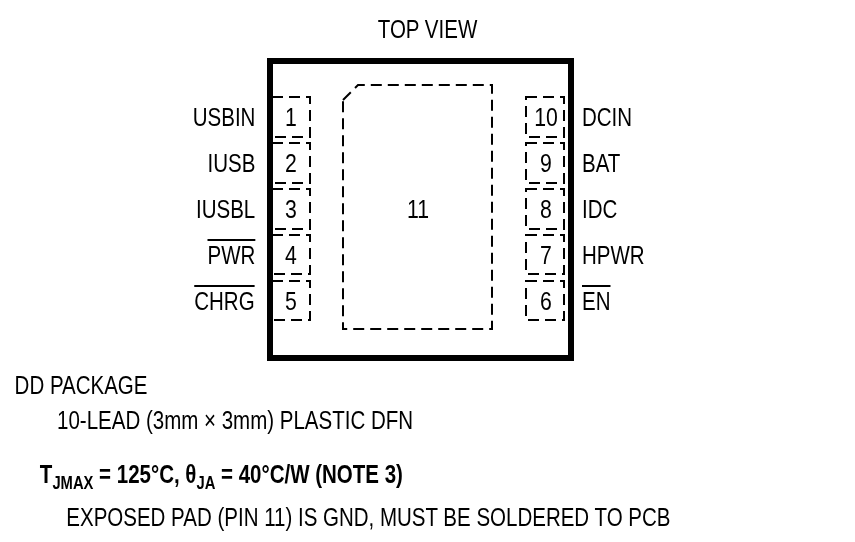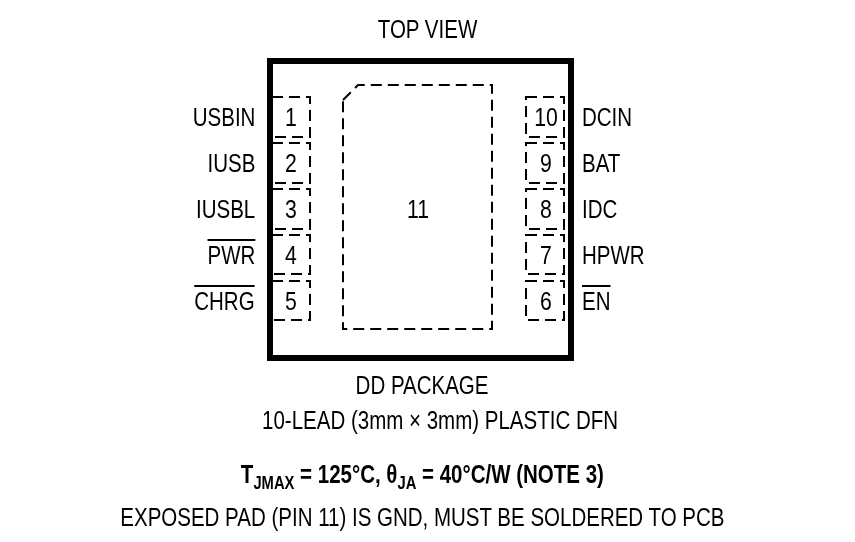--- a/index.html
+++ b/index.html
@@ -8,21 +8,21 @@
   .txt { position: absolute; white-space: nowrap; font-size: 25px; line-height: 1; transform: scaleX(0.82); transform-origin: left top; }
   .center { transform-origin: center top; }
   .title { left: 0; width: 855px; text-align: center; top: 17px; }
   .pkg { position: absolute; left: 267px; top: 58px; width: 295px; height: 291px; border: 6px solid #000; background: #fff; }
   svg.outline { position: absolute; left: 0; top: 0; }
   .pinnum { position: absolute; font-size: 25px; line-height: 1; text-align: center; width: 38px; transform: scaleX(0.85); }
   .lbl-left { position: absolute; right: 600px; font-size: 25px; line-height: 1; text-align: right; transform: scaleX(0.82); transform-origin: right top; white-space: nowrap; }
   .lbl-right { position: absolute; left: 582px; font-size: 25px; line-height: 1; transform: scaleX(0.82); transform-origin: left top; white-space: nowrap; }
   .over { text-decoration: overline; }
   .epad-num { position: absolute; left: 380px; width: 76px; top: 197px; text-align: center; font-size: 25px; line-height: 1; transform: scaleX(0.85); }
-  .caption { position: absolute; left: 0; width: 844px; text-align: center; font-size: 25px; line-height: 1; white-space: nowrap; }
+  .caption { position: absolute; left: 0; width: 844px; text-align: left; font-size: 25px; line-height: 1; white-space: nowrap; }
   .caption span.inner { display: inline-block; transform: scaleX(0.82); transform-origin: center top; }
   sub { font-size: 18px; vertical-align: -6px; line-height: 0; }
 </style>
 </head>
 <body>
 
 <div class="txt title center">TOP VIEW</div>
 
 <div class="pkg"></div>
 

